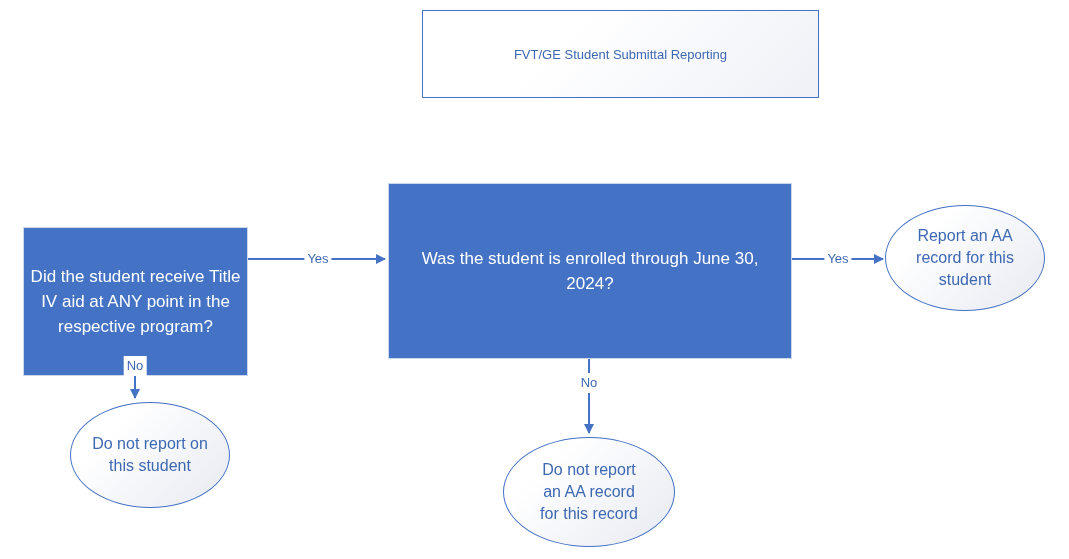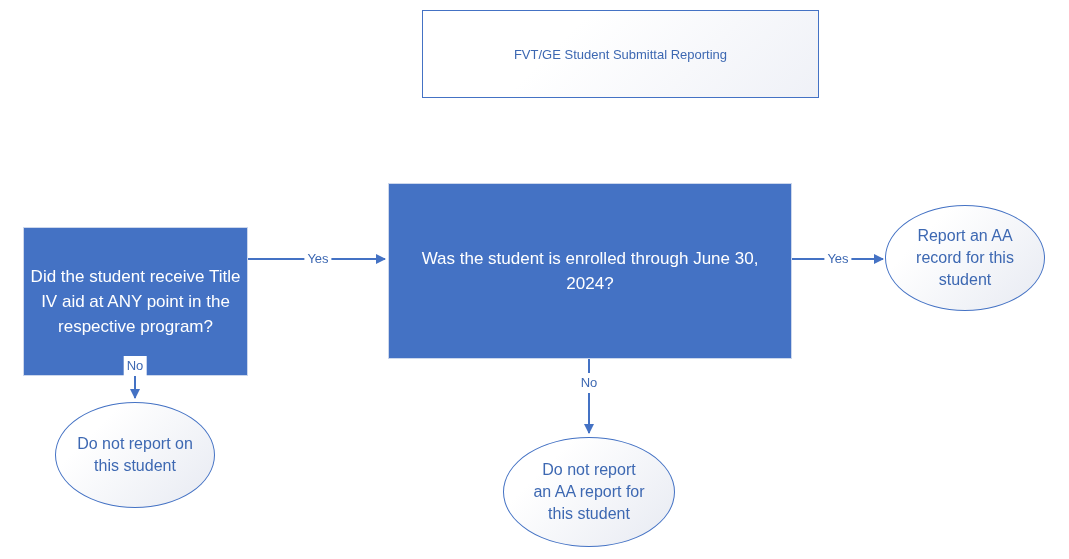--- a/index.html
+++ b/index.html
@@ -76,21 +76,21 @@
     text-align: center;
     font-size: 16px;
     line-height: 22px;
   }
   .ellipse-report {
     left: 885px; top: 205px;
     width: 160px; height: 106px;
     padding: 0 20px;
   }
   .ellipse-noreport-student {
-    left: 55px; top: 402px;
+    left: 70px; top: 402px;
     width: 160px; height: 106px;
     padding: 0 20px;
   }
   .ellipse-noreport-record {
     left: 503px; top: 437px;
     width: 172px; height: 110px;
     padding: 0 28px;
   }
 
   
@@ -140,21 +140,21 @@
 
   <div class="terminal-ellipse ellipse-report">
     <span>Report an AA record for this student</span>
   </div>
 
   <div class="terminal-ellipse ellipse-noreport-student">
     <span>Do not report on this student</span>
   </div>
 
   <div class="terminal-ellipse ellipse-noreport-record">
-    <span>Do not report an AA report for this student</span>
+    <span>Do not report an AA record for this record</span>
   </div>
 
   <span class="edge-label label-yes-1">Yes</span>
   <span class="edge-label label-yes-2">Yes</span>
   <span class="edge-label label-no-1">No</span>
   <span class="edge-label label-no-2">No</span>
 
 </div>
 
 </body></html>

